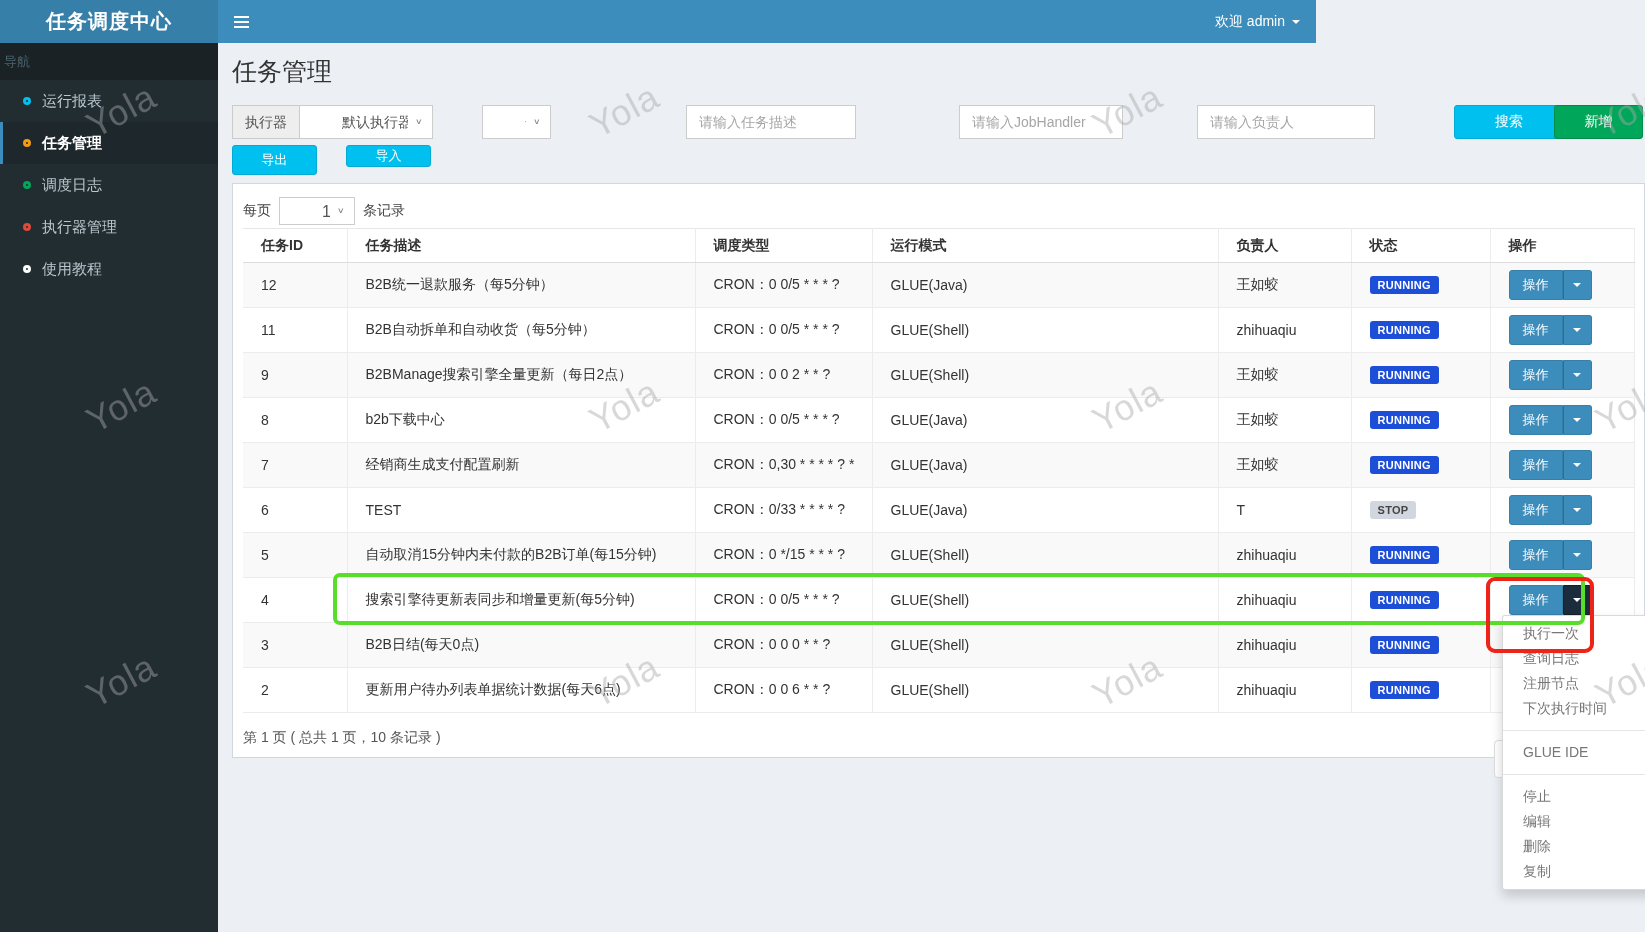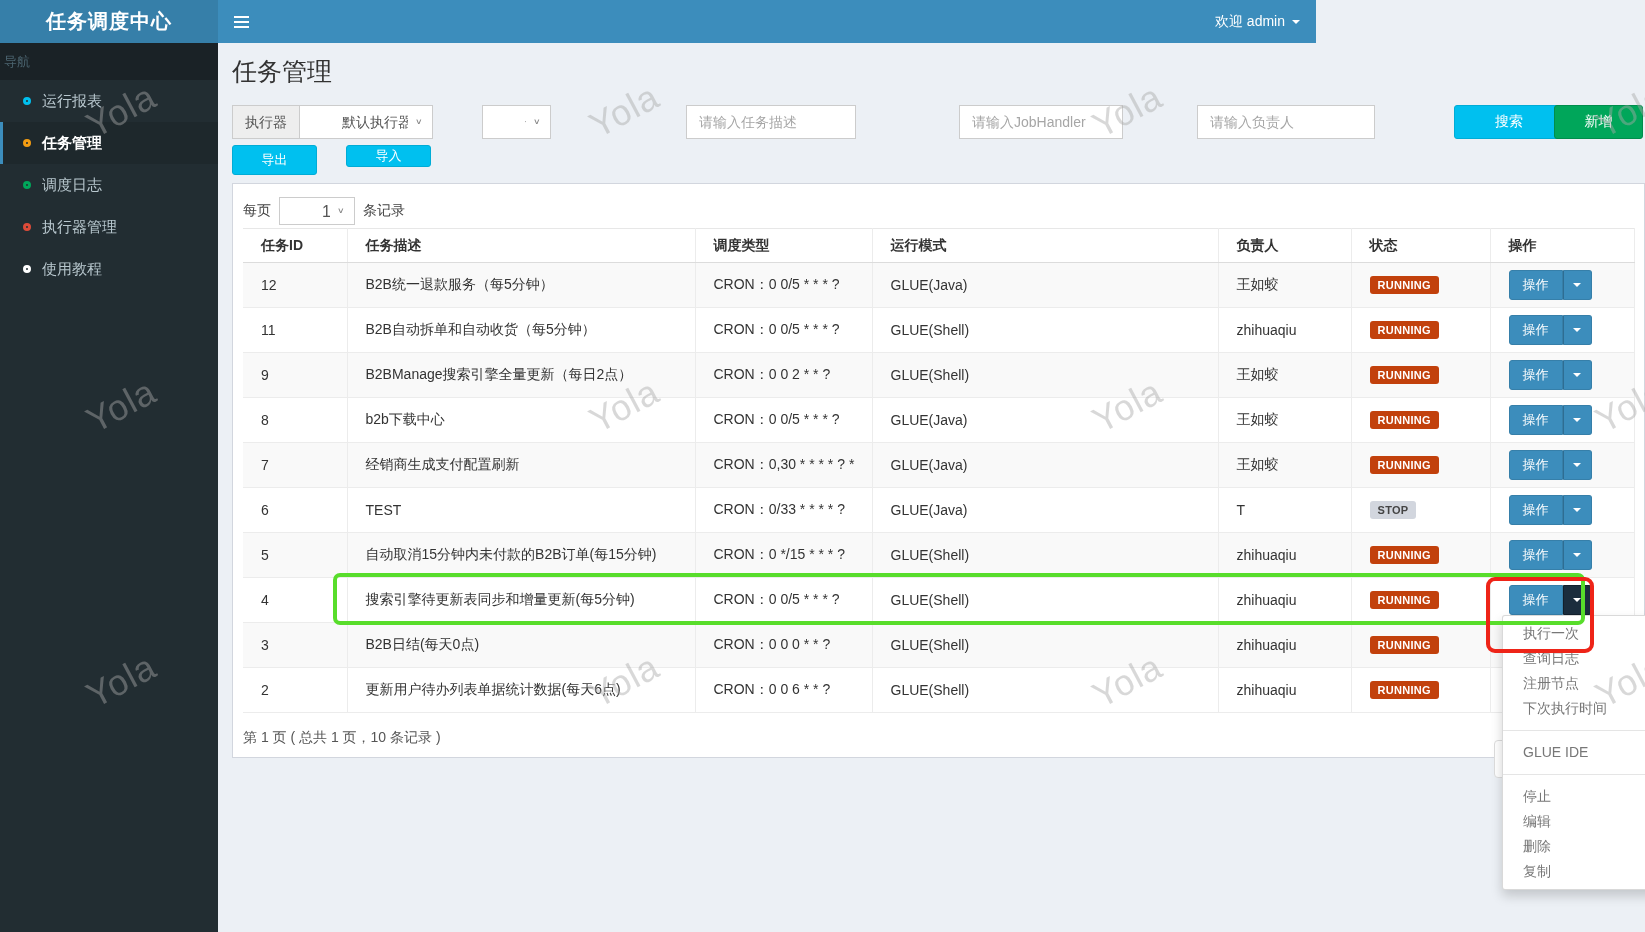--- a/index.html
+++ b/index.html
@@ -65,21 +65,21 @@
   table.jobs { position:absolute; left:10px; top:44px; width:1391px; border-collapse:collapse; table-layout:fixed;
                font-size:14px; color:#333; border-top:1px solid #e7e7e7; }
   table.jobs th { height:34px; text-align:left; padding:0 0 0 18px; font-size:14px; color:#333;
                   border-right:1px solid #ececec; border-bottom:1px solid #dcdcdc; font-weight:bold; }
   table.jobs td { height:45px; padding:0 6px 0 18px; border-right:1px solid #ececec; border-bottom:1px solid #ececec;
                   vertical-align:middle; overflow:hidden; white-space:nowrap; }
   table.jobs th:last-child, table.jobs td:last-child { border-right:1px solid #ececec; }
   tr.striped td { background:#f9f9f9; }
 
   .badge { display:inline-block; padding:3px 8px; border-radius:3px; font-size:11px; font-weight:bold; letter-spacing:.3px; }
-  .badge.running { background:#c2410c; color:#fff; }
+  .badge.running { background:#1d4ed8; color:#fff; }
   .badge.stop { background:#d2d6de; color:#444; }
 
   .split-btn { display:inline-flex; height:30px; cursor:pointer; }
   .split-main { background:#3c8dbc; color:#fff; font-size:13px; padding:0 13px; line-height:28px;
                 border:1px solid #367fa9; border-radius:3px 0 0 3px; }
   .split-caret { width:29px; background:#3c8dbc; border:1px solid #367fa9; border-left:1px solid #2e6d92;
                  border-radius:0 3px 3px 0; display:flex; align-items:center; justify-content:center; }
   .split-caret.open { background:#1b2d3d; border-color:#121f2b; }
   .tri { width:0; height:0; border-left:4px solid transparent; border-right:4px solid transparent; border-top:4px solid #fff; }
 

